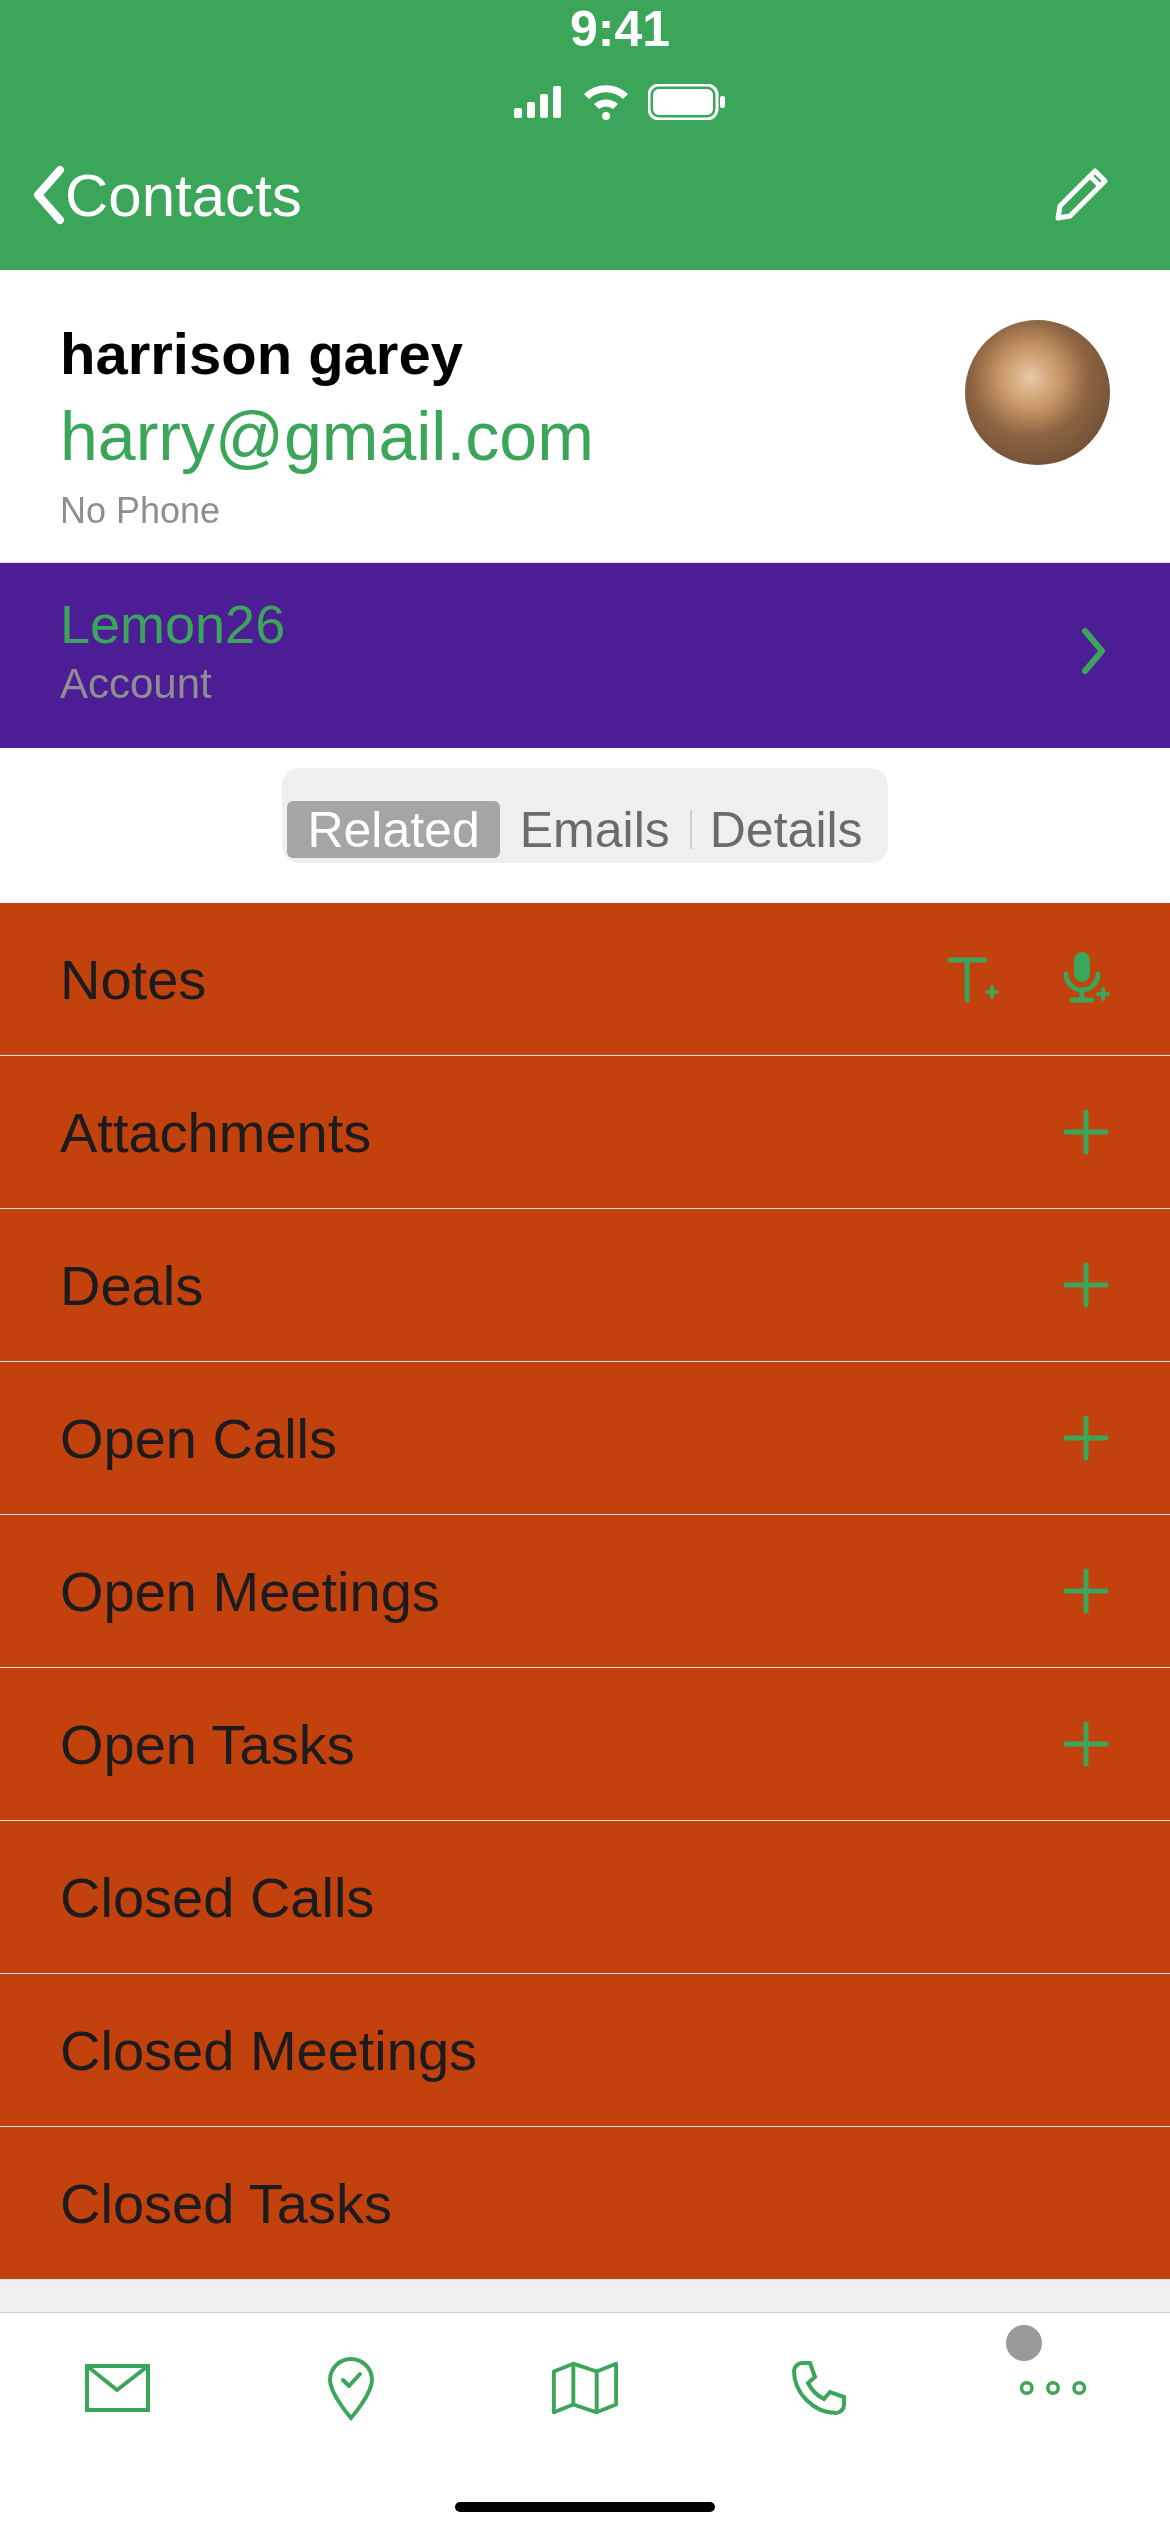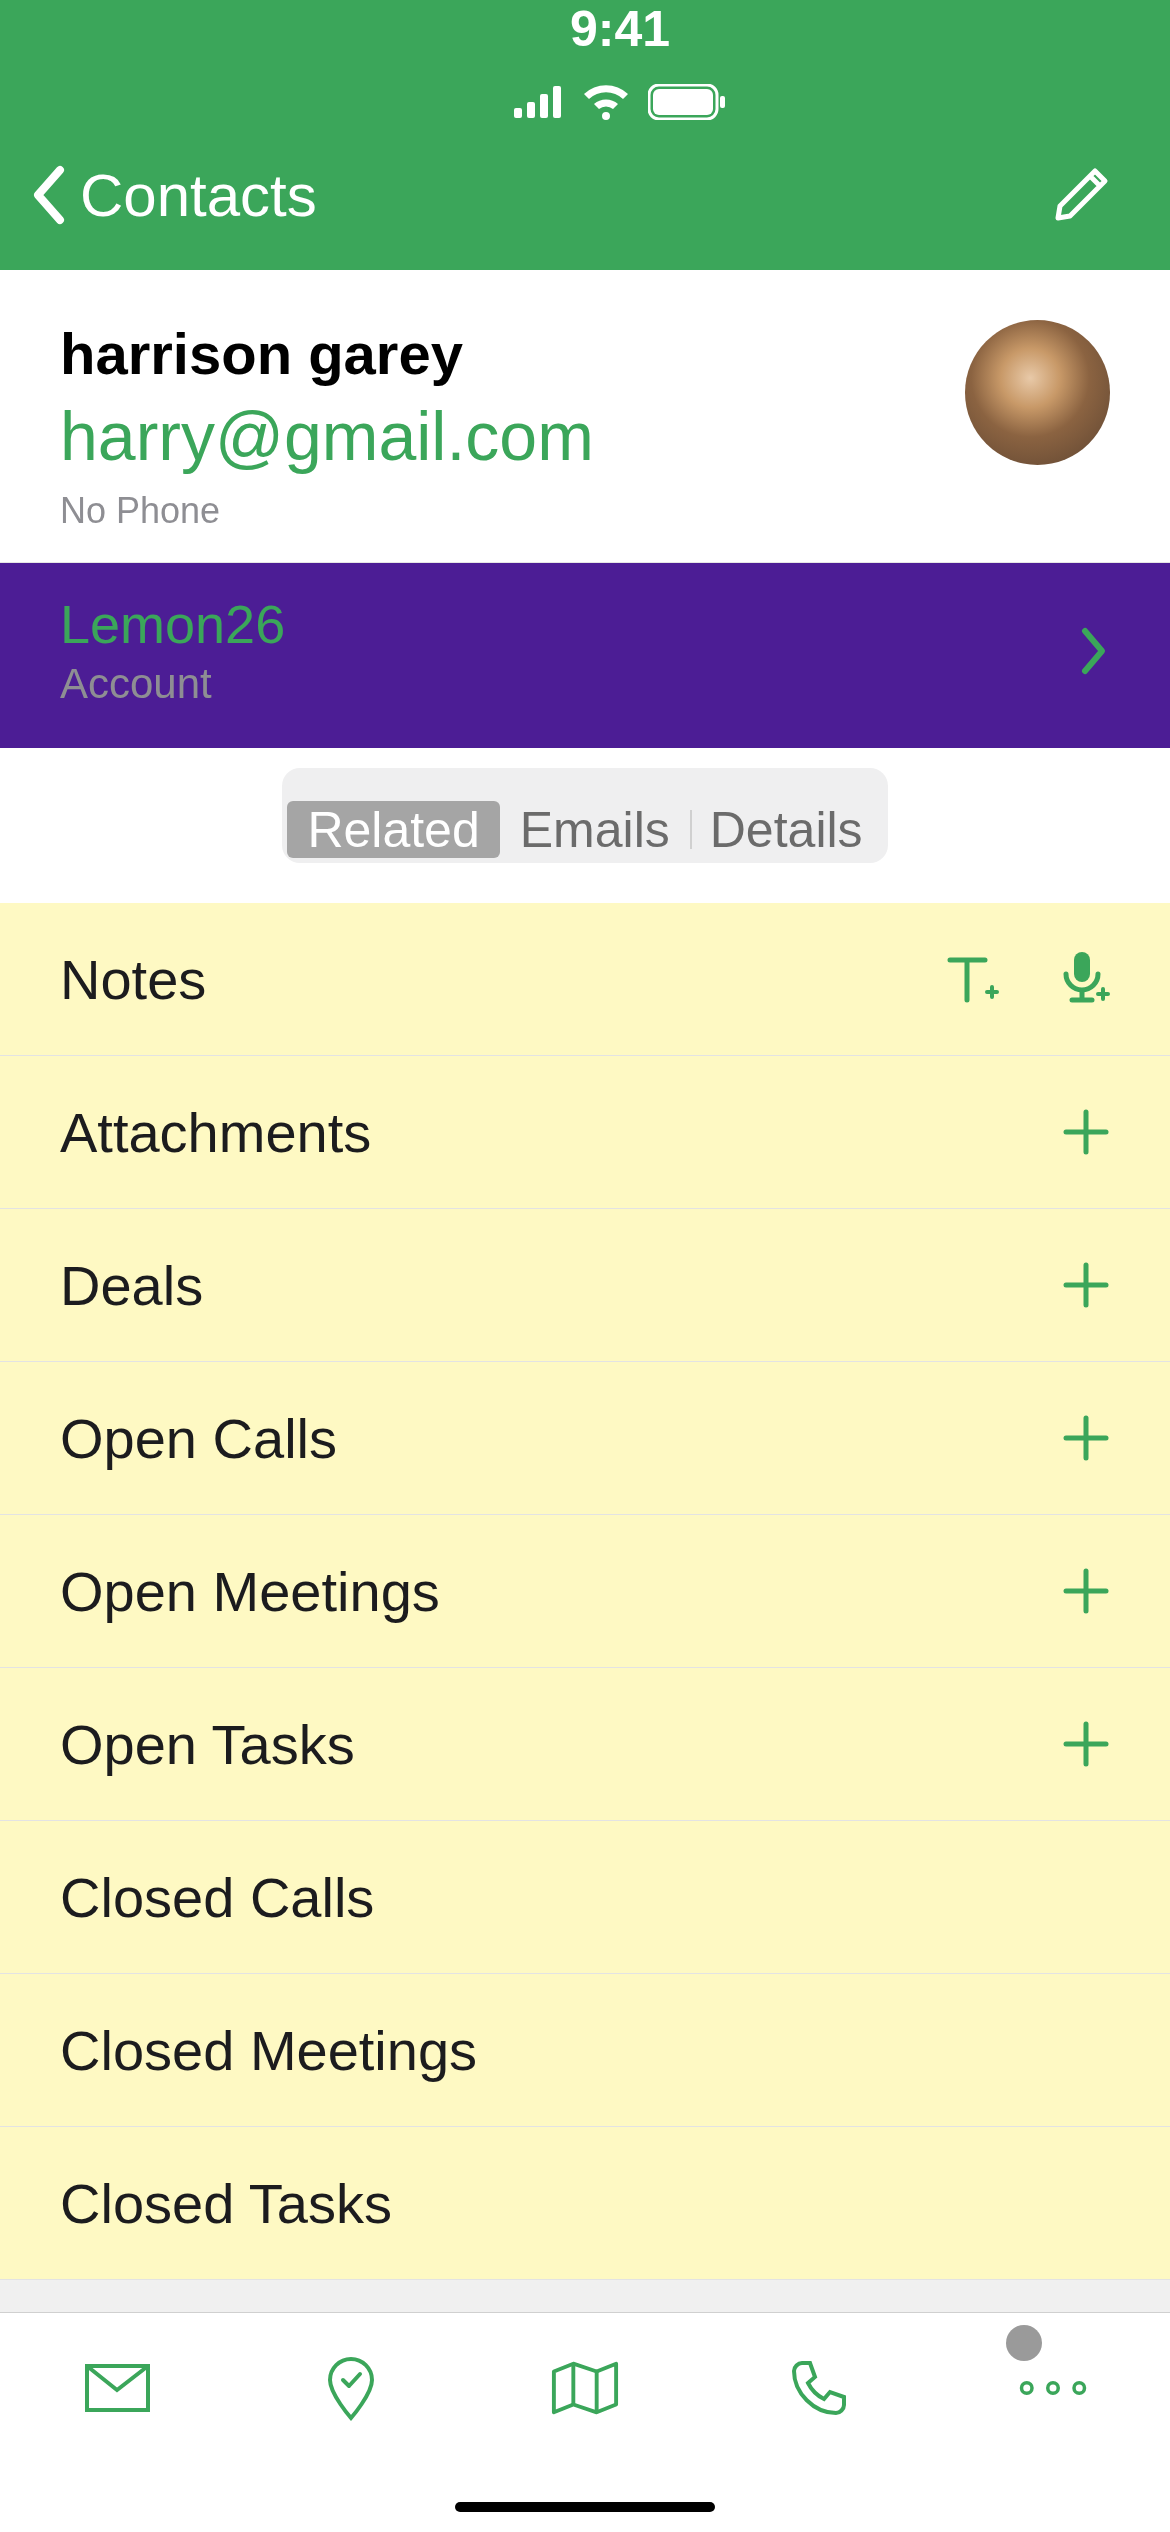--- a/index.html
+++ b/index.html
@@ -24,21 +24,21 @@
 .status-icons { display: flex; align-items: center; gap: 18px; }
 .nav-bar {
   height: 150px;
   background: #3ba65a;
   display: flex;
   align-items: center;
   justify-content: space-between;
   padding: 0 60px 0 30px;
   color: white;
 }
-.nav-back { display: flex; align-items: center; gap: 15px; }
+.nav-back { display: flex; align-items: center; gap: 0; }
 .nav-title { font-size: 60px; font-weight: 400; }
 .contact-header {
   background: white;
   padding: 50px 60px 30px 60px;
 }
 .contact-top { display: flex; justify-content: space-between; align-items: flex-start; }
 .contact-info { flex: 1; }
 .contact-name { font-size: 58px; font-weight: 600; color: #000; margin-bottom: 10px; }
 .contact-email { font-size: 68px; color: #3ba65a; margin-bottom: 15px; }
 .contact-phone { font-size: 36px; color: #8e8e93; }
@@ -90,21 +90,21 @@
 }
 .segment.divider::before {
   content: '';
   position: absolute;
   left: 0;
   top: 15%;
   height: 70%;
   width: 2px;
   background: #d0d0d0;
 }
-.sections { background: #fef9c3; }
+.sections { background: #c2410c; }
 .section-row {
   display: flex;
   justify-content: space-between;
   align-items: center;
   padding: 40px 60px;
   border-bottom: 1px solid #e3e3e3;
   min-height: 153px;
 }
 .section-row:first-child { border-top: none; }
 .section-title { font-size: 56px; color: #1c1c1e; font-weight: 400; }

